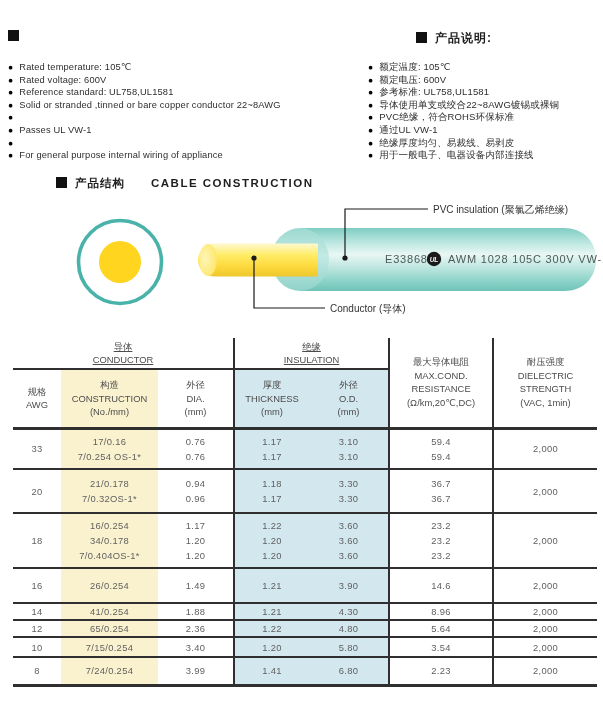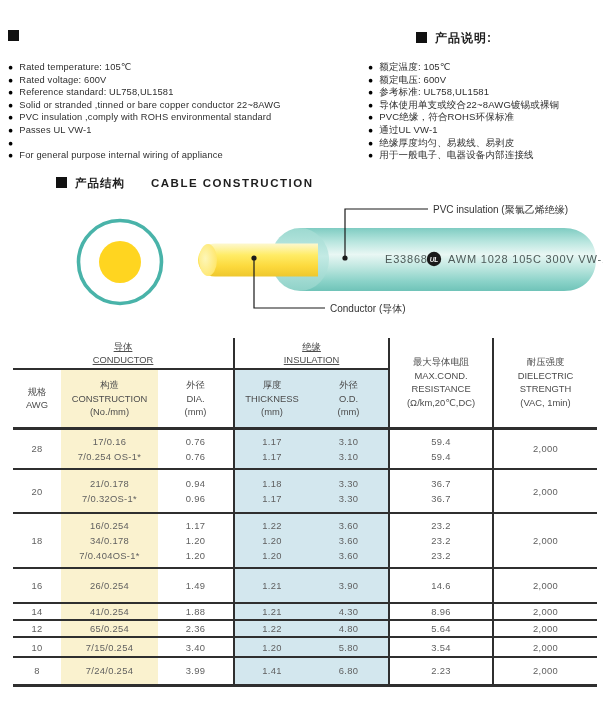--- a/index.html
+++ b/index.html
@@ -52,21 +52,20 @@
   <div class="li">
       <span class="dot">●</span>
       <span>Reference standard: UL758,UL1581</span>
     </div>
   <div class="li">
       <span class="dot">●</span>
       <span>Solid or stranded ,tinned or bare copper conductor 22~8AWG</span>
     </div>
   <div class="li">
       <span class="dot">●</span>
-      <span>PVC insulation ,comply with ROHS environmental standard</span>
     </div>
   <div class="li">
       <span class="dot">●</span>
       <span>Passes UL VW-1</span>
     </div>
   <div class="li">
       <span class="dot">●</span>
     </div>
   <div class="li">
       <span class="dot">●</span>
@@ -209,21 +208,21 @@
       <th class="blu hdr-bottom">厚度
 THICKNESS
 (mm)</th>
       <th class="blu vr hdr-bottom">外径
 O.D.
 (mm)</th>
     </tr>
   </thead>
   <tbody>
     <tr style="height:41px">
-      <td>28</td>
+      <td>33</td>
       <td class="yel">17/0.16
 7/0.254 OS-1*</td>
       <td class="vr">0.76
 0.76</td>
       <td class="blu">1.17
 1.17</td>
       <td class="blu vr">3.10
 3.10</td>
       <td class="vr">59.4
 59.4</td>

